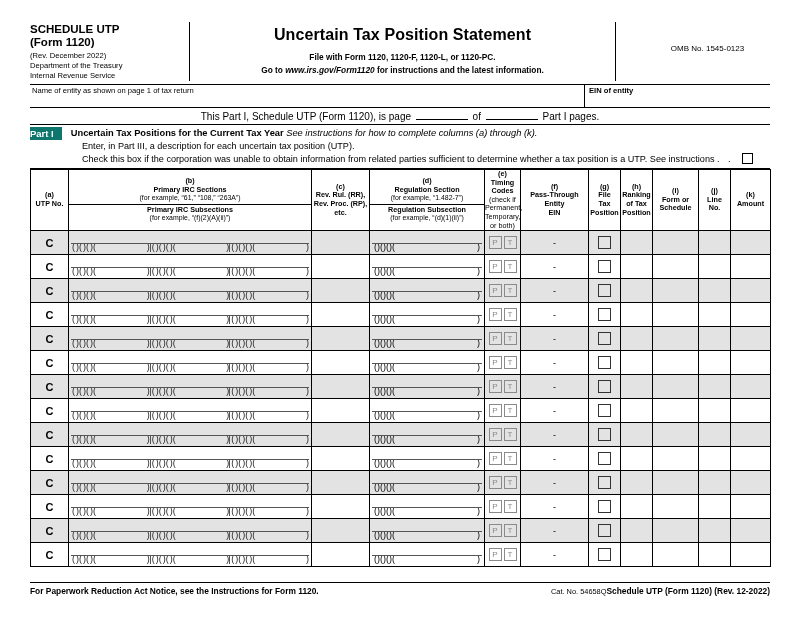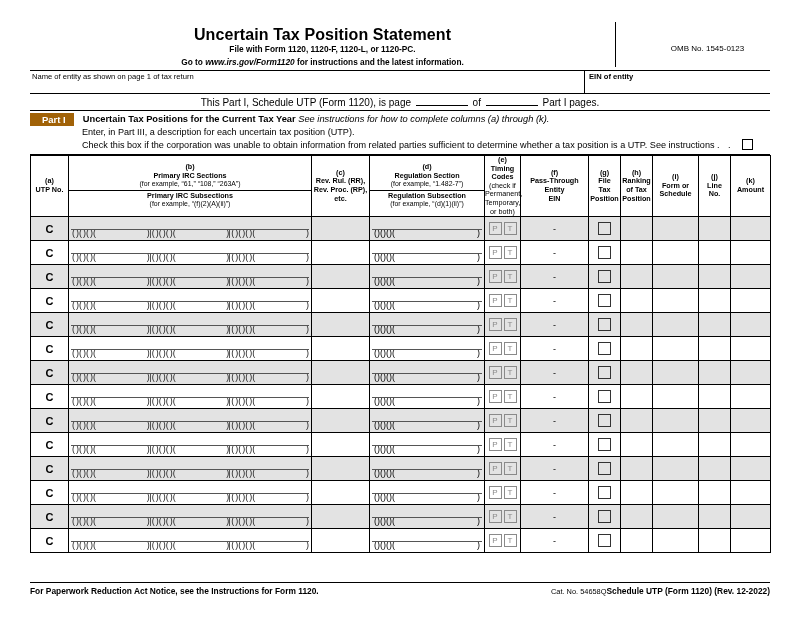--- a/index.html
+++ b/index.html
@@ -41,21 +41,21 @@
 
   .th-mid {
     flex: 1;
     text-align: center;
     padding: 2px 4px 0 4px;
   }
   .th-mid .title {
     font-size: 16px; font-weight: bold; letter-spacing: .1px;
     margin-top: 2px;
   }
-  .th-mid .sub1 { font-size: 8.3px; font-weight: bold; }
+  .th-mid .sub1 { font-size: 8.3px; font-weight: bold; margin-top: 8px; }
   .th-mid .sub2 { font-size: 8.3px; font-weight: bold; margin-top: 3px; }
   .th-mid .sub2 i { font-style: italic; }
 
   .th-right {
     width: 155px;
     border-left: 1.4px solid #000;
     font-size: 8px;
     text-align: center;
     padding-top: 22px;
     padding-left: 29px;
@@ -100,25 +100,25 @@
   .partblock {
     border-bottom: 1.4px solid #000;
     padding-bottom: 2px;
   }
   .part-line1 {
     display: flex;
     align-items: flex-start;
     margin-top: 2px;
   }
   .part-tag {
-    background: #a16207;
+    background: #0f766e;
     color: #fff;
     font-size: 9.5px;
     font-weight: bold;
-    padding: 1px 8px 1px 12px;
+    padding: 1px 8px 1px 0;
     margin-right: 9px;
     line-height: 11px;
     white-space: nowrap;
   }
   .part-txt { font-size: 9.3px; font-weight: bold; line-height: 12px; }
   .part-txt i { font-weight: normal; font-style: italic; }
   .part-line2, .part-line3 {
     font-size: 9.1px;
     margin-left: 52px;
     line-height: 13px;
@@ -284,20 +284,27 @@
   .f-left { font-weight: bold; flex: 0 0 auto; }
   .f-mid { flex: 1; text-align: right; font-size: 7.4px; font-weight: normal; }
   .f-right { font-weight: bold; flex: 0 0 auto; }
 </style>
 </head>
 <body>
 
 <div class="page">
 
   <div class="top-head">
+    <div class="th-left">
+      <div class="t1">SCHEDULE UTP</div>
+      <div class="t2">(Form 1120)</div>
+      <div class="t3">(Rev. December 2022)</div>
+      <div class="t4">Department of the Treasury</div>
+      <div class="t5">Internal Revenue Service</div>
+    </div>
 
     <div class="th-mid">
       <div class="title">Uncertain Tax Position Statement</div>
       <div class="sub1">File with Form 1120, 1120-F, 1120-L, or 1120-PC.</div>
       <div class="sub2">
         <span>Go to </span><i>www.irs.gov/Form1120</i><span> for instructions and the latest information.</span>
       </div>
     </div>
 
     <div class="th-right">OMB No. 1545-0123</div>

